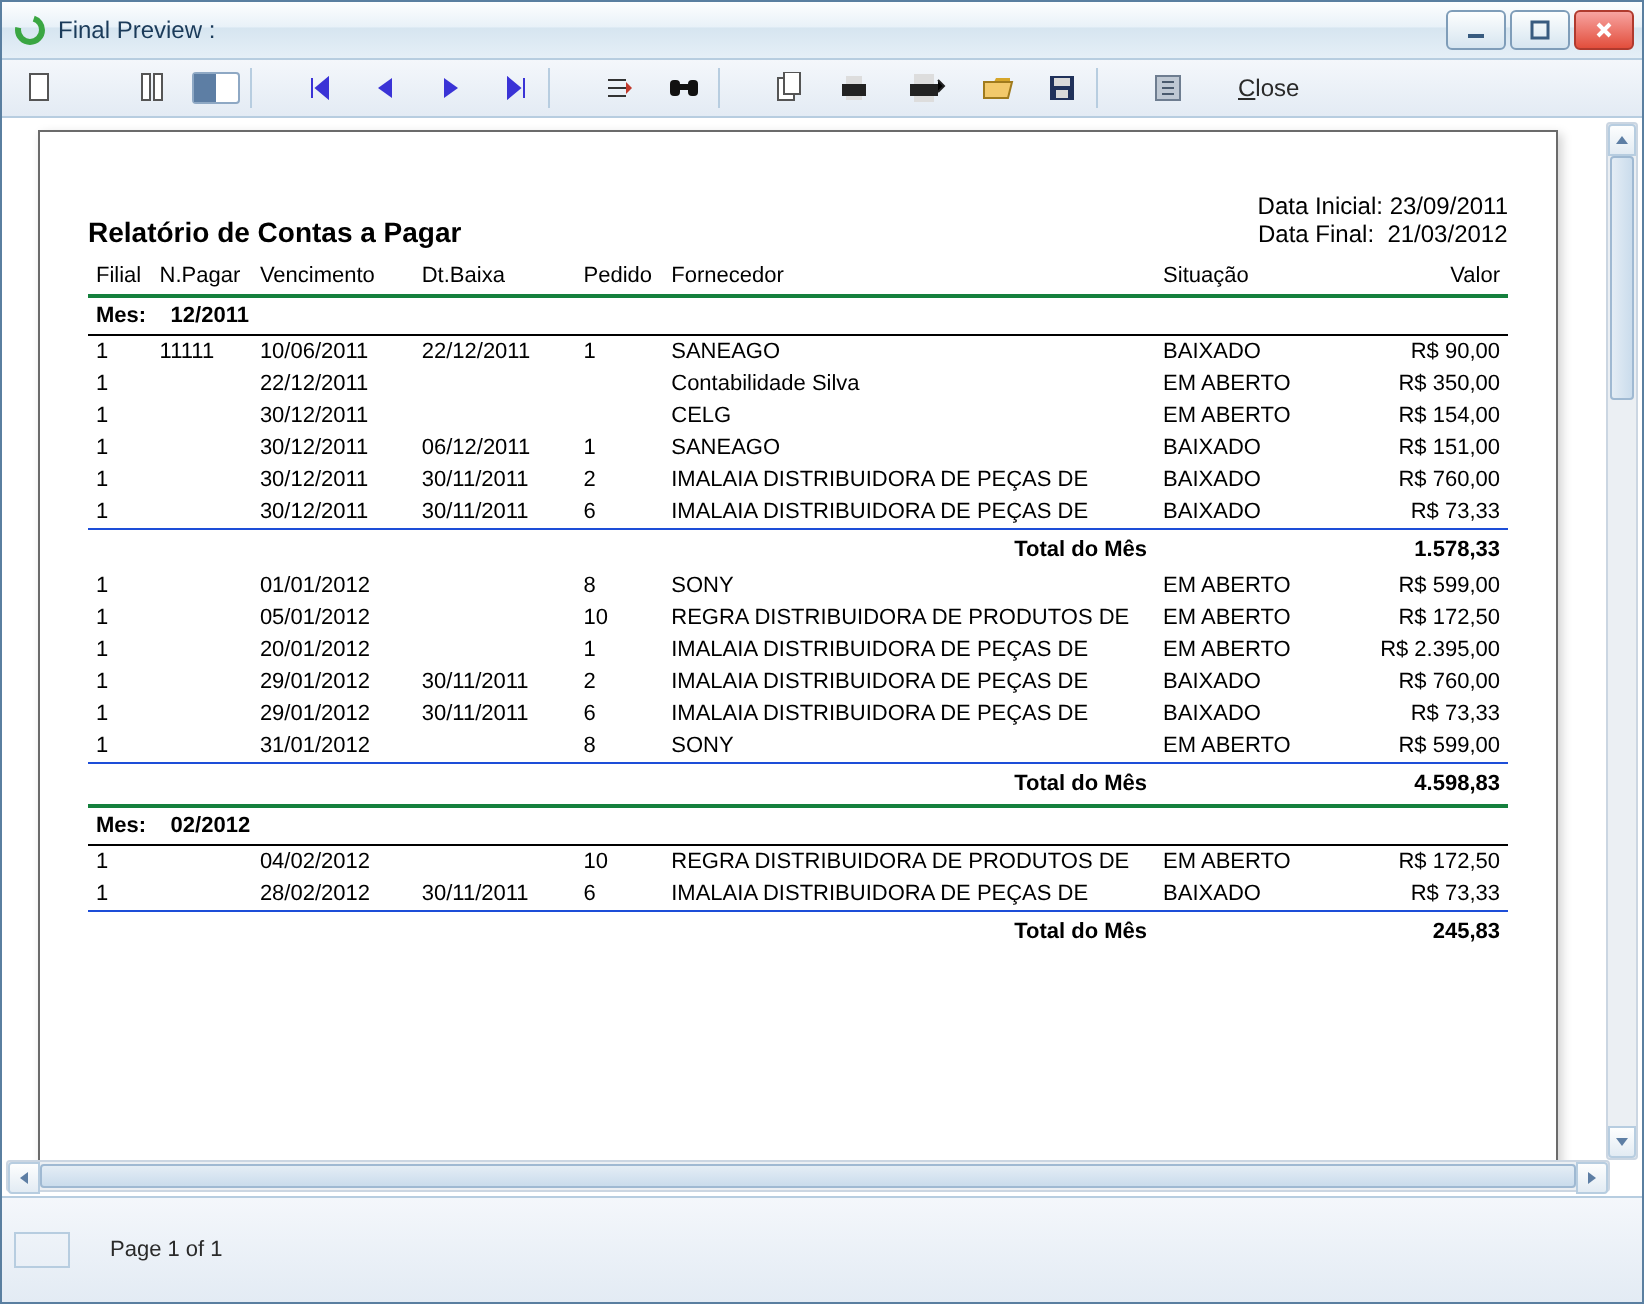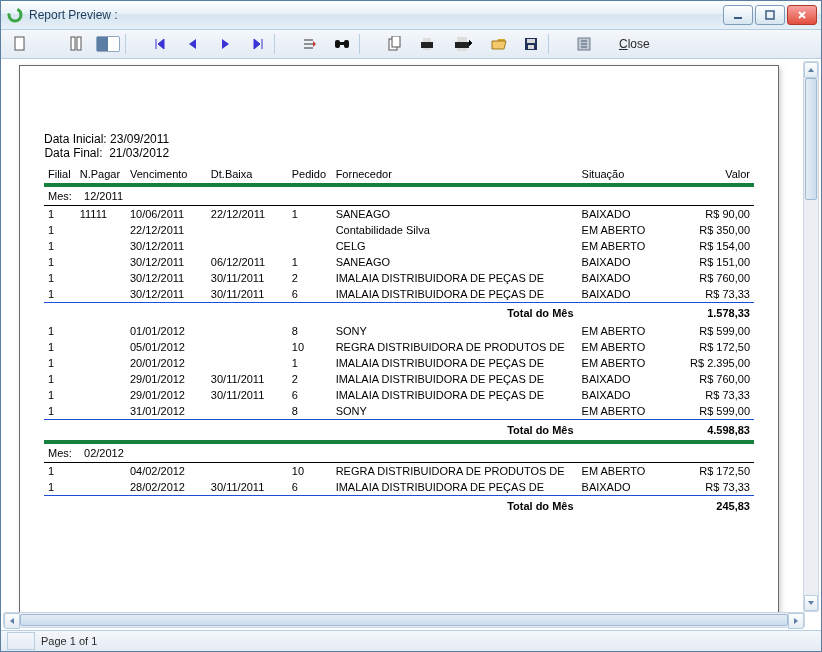--- a/index.html
+++ b/index.html
@@ -24,57 +24,57 @@
   .vscroll{position:absolute;right:2px;top:2px;bottom:18px;width:14px;background:#ebeff3;border:1px solid #cbd6e2;border-radius:2px;}
   .vscroll .arrow{height:14px;background:linear-gradient(#fdfefe,#e2ebf3);border:1px solid #b7cde0;display:flex;align-items:center;justify-content:center;}
   .vscroll .arrow.top{border-radius:2px 2px 0 0;}
   .vscroll .arrow.bot{position:absolute;bottom:0;left:0;right:0;border-radius:0 0 2px 2px;}
   .vscroll .thumb{position:absolute;left:1px;right:1px;top:16px;height:120px;background:linear-gradient(to right,#e4edf5,#cadcec);border:1px solid #9fb9d2;border-radius:2px;}
   .hscroll{position:absolute;left:2px;right:16px;bottom:2px;height:14px;background:#ebeff3;border:1px solid #cbd6e2;border-radius:2px;}
   .hscroll .arrow{width:14px;height:100%;background:linear-gradient(#fdfefe,#e2ebf3);border:1px solid #b7cde0;display:flex;align-items:center;justify-content:center;}
   .hscroll .arrow.left{float:left;border-radius:2px 0 0 2px;}
   .hscroll .arrow.right{float:right;border-radius:0 2px 2px 0;}
   .hscroll .thumb{position:absolute;top:1px;bottom:1px;left:16px;right:16px;background:linear-gradient(#e4edf5,#cadcec);border:1px solid #9fb9d2;border-radius:2px;}
-  .statusbar{height:20px;background:linear-gradient(to bottom,#f4f7fb,#e3ebf4);border-top:1px solid #b7cde0;display:flex;align-items:center;padding:0 6px;gap:6px;color:#2a2a2a;font-size:11px;}
+  .statusbar{height:20px;background:linear-gradient(to bottom,#f4f7fb,#e3ebf4);border-top:1px solid #b7cde0;display:flex;align-items:center;padding:16px 6px;gap:20px;color:#2a2a2a;font-size:11px;}
   .status-handle{width:26px;height:16px;border:1px solid #b7cde0;}
   
   .rpt-title-row{display:flex;justify-content:space-between;align-items:flex-end;}
   .rpt-title{font-size:14px;font-weight:bold;}
-  .rpt-dates{font-size:12px;text-align:right;margin-top:36px;}
+  .rpt-dates{font-size:12px;text-align:center;}
   .rpt-dates div{white-space:pre;}
   table.rpt{width:100%;border-collapse:collapse;font-size:11px;margin-top:6px;}
   table.rpt th{text-align:left;font-weight:normal;border-bottom:1px solid #000;padding:2px 4px 3px 4px;white-space:nowrap;}
   table.rpt td{padding:2px 4px;white-space:nowrap;}
   .col-filial{width:28px;}
   .col-norig{width:48px;}
   .col-venc{width:78px;}
   .col-baixa{width:78px;}
   .col-ped{width:38px;}
   .col-forn{width:230px;}
   .col-sit{width:90px;}
   .col-valor{width:80px;text-align:right;}
   td.right{text-align:right;}
-  tr.mes-row td{border-top:4px solid #15803d;border-bottom:1px solid #000;font-weight:normal;padding-top:3px;padding-bottom:3px;}
+  tr.mes-row td{border-top:2px solid #15803d;border-bottom:1px solid #000;font-weight:bold;padding-top:3px;padding-bottom:3px;}
   tr.total-row td{border-top:1px solid #1d4ed8;font-weight:bold;padding-top:4px;padding-bottom:4px;}
   .toggle{width:24px;height:14px;border:1px solid #8ea8c4;border-radius:2px;background:#fff;display:flex;}
   .toggle .half{flex:1;}
   .toggle .half.on{background:#5d7ea4;}
 </style>
 </head>
 <body>
 
 <div class="window">
 
   <div class="titlebar">
     <span class="app-icon">
       <svg width="16" height="16" viewBox="0 0 16 16">
           <circle cx="8" cy="8" r="6" fill="none" stroke="#3aa642" stroke-width="3" stroke-dasharray="20 10"></circle>
         </svg>
     </span>
-    <span class="title">Report Preview :</span>
+    <span class="title">Final Preview :</span>
     <div class="win-btns">
       <div class="win-btn">
           <svg width="10" height="10">
             <rect x="1" y="7" width="8" height="2" fill="#385b7f"></rect>
           </svg>
         </div>
       <div class="win-btn">
           <svg width="10" height="10">
             <rect x="1" y="1" width="8" height="8" fill="none" stroke="#385b7f" stroke-width="1.5"></rect>
           </svg>
@@ -192,20 +192,21 @@
         </svg>
       </div>
     <a class="close-link"><u id="close-under">C</u>lose</a>
   </div>
 
   <div class="viewport">
     <div class="page-wrap">
       <div class="page">
 
         <div class="rpt-title-row">
+          <div class="rpt-title">Relatório de Contas a Pagar</div>
           <div class="rpt-dates">
             <div><span>Data Inicial:</span>&nbsp;<span>23/09/2011</span></div>
             <div><span>Data Final:</span>&nbsp;&nbsp;<span>21/03/2012</span></div>
           </div>
         </div>
 
         <table class="rpt">
           <colgroup>
             <col class="col-filial">
               <col class="col-norig">

